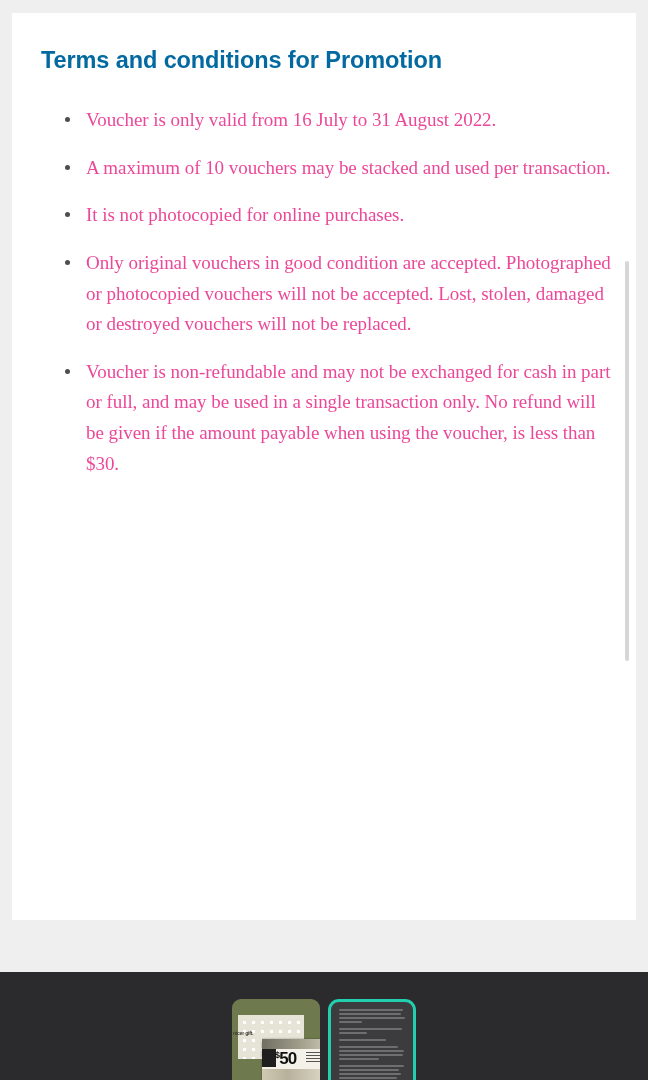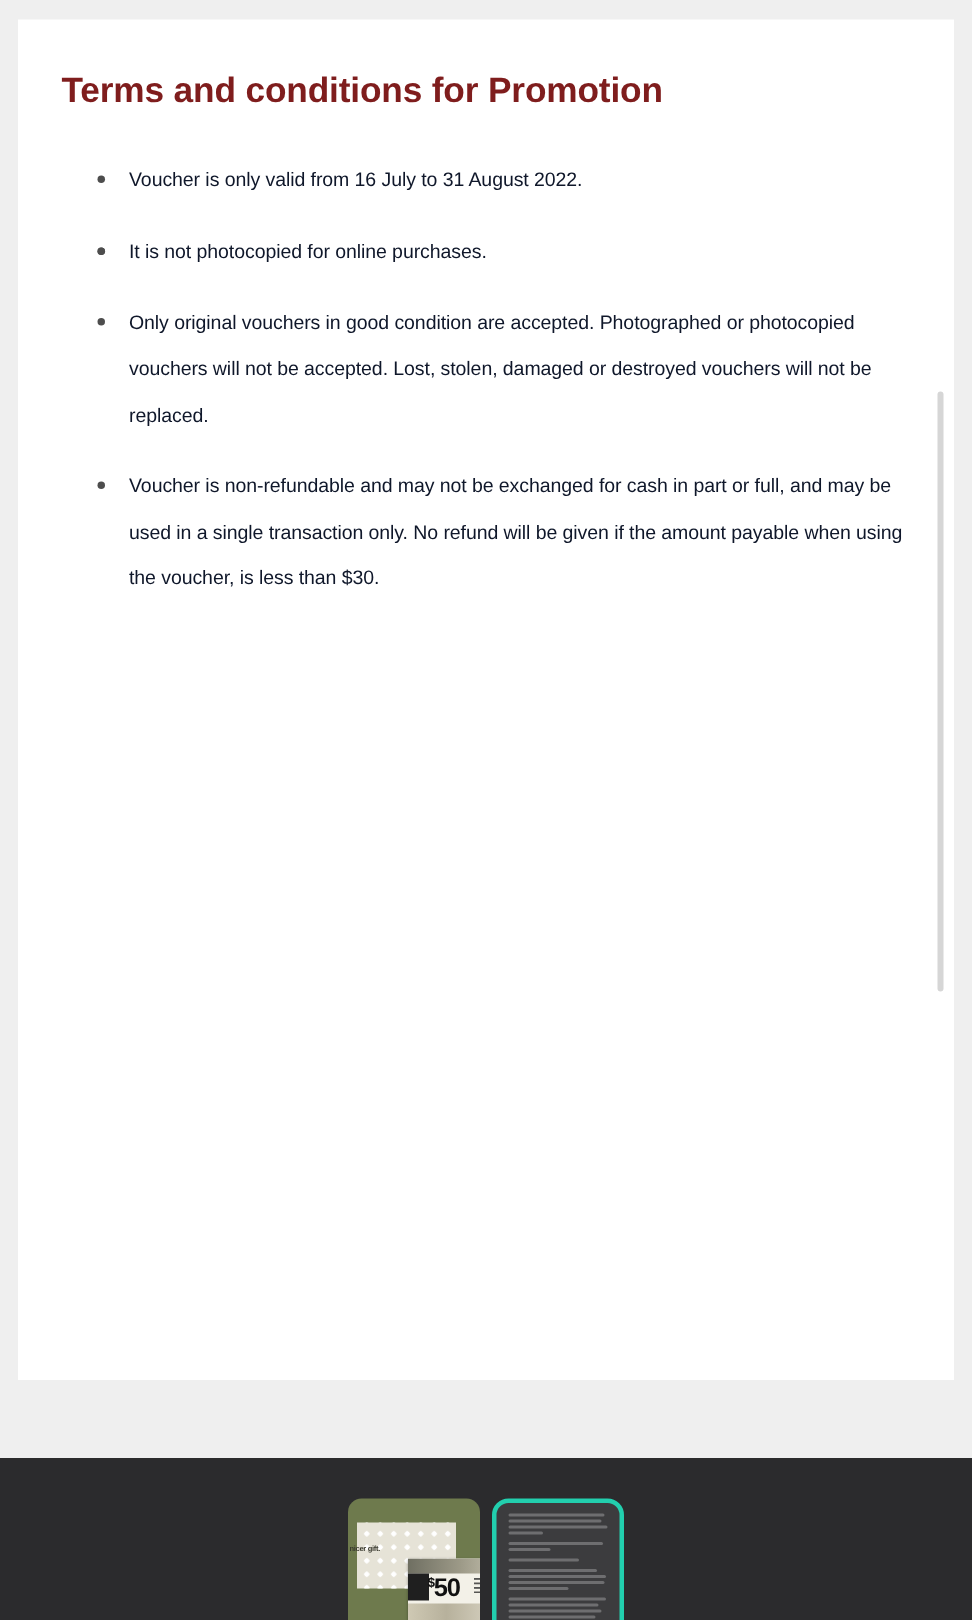--- a/index.html
+++ b/index.html
@@ -41,39 +41,40 @@
     top: 0;
     width: 624px;
     padding: 0;
   }
 
   .tc-title {
     margin: 0;
     padding: 33px 0 0 29px;
     font-size: 23.5px;
     font-weight: bold;
-    color: #7f1d1d;
+    color: #0369a1;
     letter-spacing: -0.1px;
     line-height: 1.2;
   }
 
   .tc-list {
     list-style: none;
     margin: 0;
     padding: 31px 22px 0 53px;
   }
 
   .tc-item {
     position: relative;
-    font-size: 13px;
+    font-size: 19px;
     line-height: 30.6px;
-    color: #0f172a;
+    color: #ec4899;
     margin: 0 0 17px 0;
     padding-left: 21px;
     letter-spacing: -0.05px;
+    font-family: Liberation Serif, serif;
   }
   .tc-item:last-child {
     margin-bottom: 0;
   }
 
   .tc-item .bullet {
     position: absolute;
     left: 0;
     top: 12px;
     width: 5px;
@@ -157,21 +158,21 @@
     position: absolute;
     left: 1px;
     top: 31px;
     font-size: 5px;
     color: #3a3a2f;
     font-weight: bold;
     letter-spacing: -0.2px;
   }
   .tv-card {
     position: absolute;
-    left: 40px;
+    left: 30px;
     top: 40px;
     width: 71px;
     height: 42px;
     background: #f3f1e8;
     box-shadow: 0 0 2px rgba(0,0,0,.35);
     overflow: hidden;
   }
   .tv-card-strip {
     position: absolute;
     left: 0;
@@ -268,20 +269,21 @@
 
       <h1 class="tc-title">Terms and conditions for Promotion</h1>
 
       <ul class="tc-list">
         <li class="tc-item">
           <span class="bullet"></span>
           <span>Voucher is only valid from 16 July to 31 August 2022.</span>
         </li>
         <li class="tc-item">
           <span class="bullet"></span>
+          <span>A maximum of 10 vouchers may be stacked and used per transaction.</span>
         </li>
         <li class="tc-item">
           <span class="bullet"></span>
           <span>It is not photocopied for online purchases.</span>
         </li>
         <li class="tc-item">
           <span class="bullet"></span>
           <span>Only original vouchers in good condition are accepted. Photographed or photocopied vouchers will not be accepted. Lost, stolen, damaged or destroyed vouchers will not be replaced.</span>
         </li>
         <li class="tc-item">

